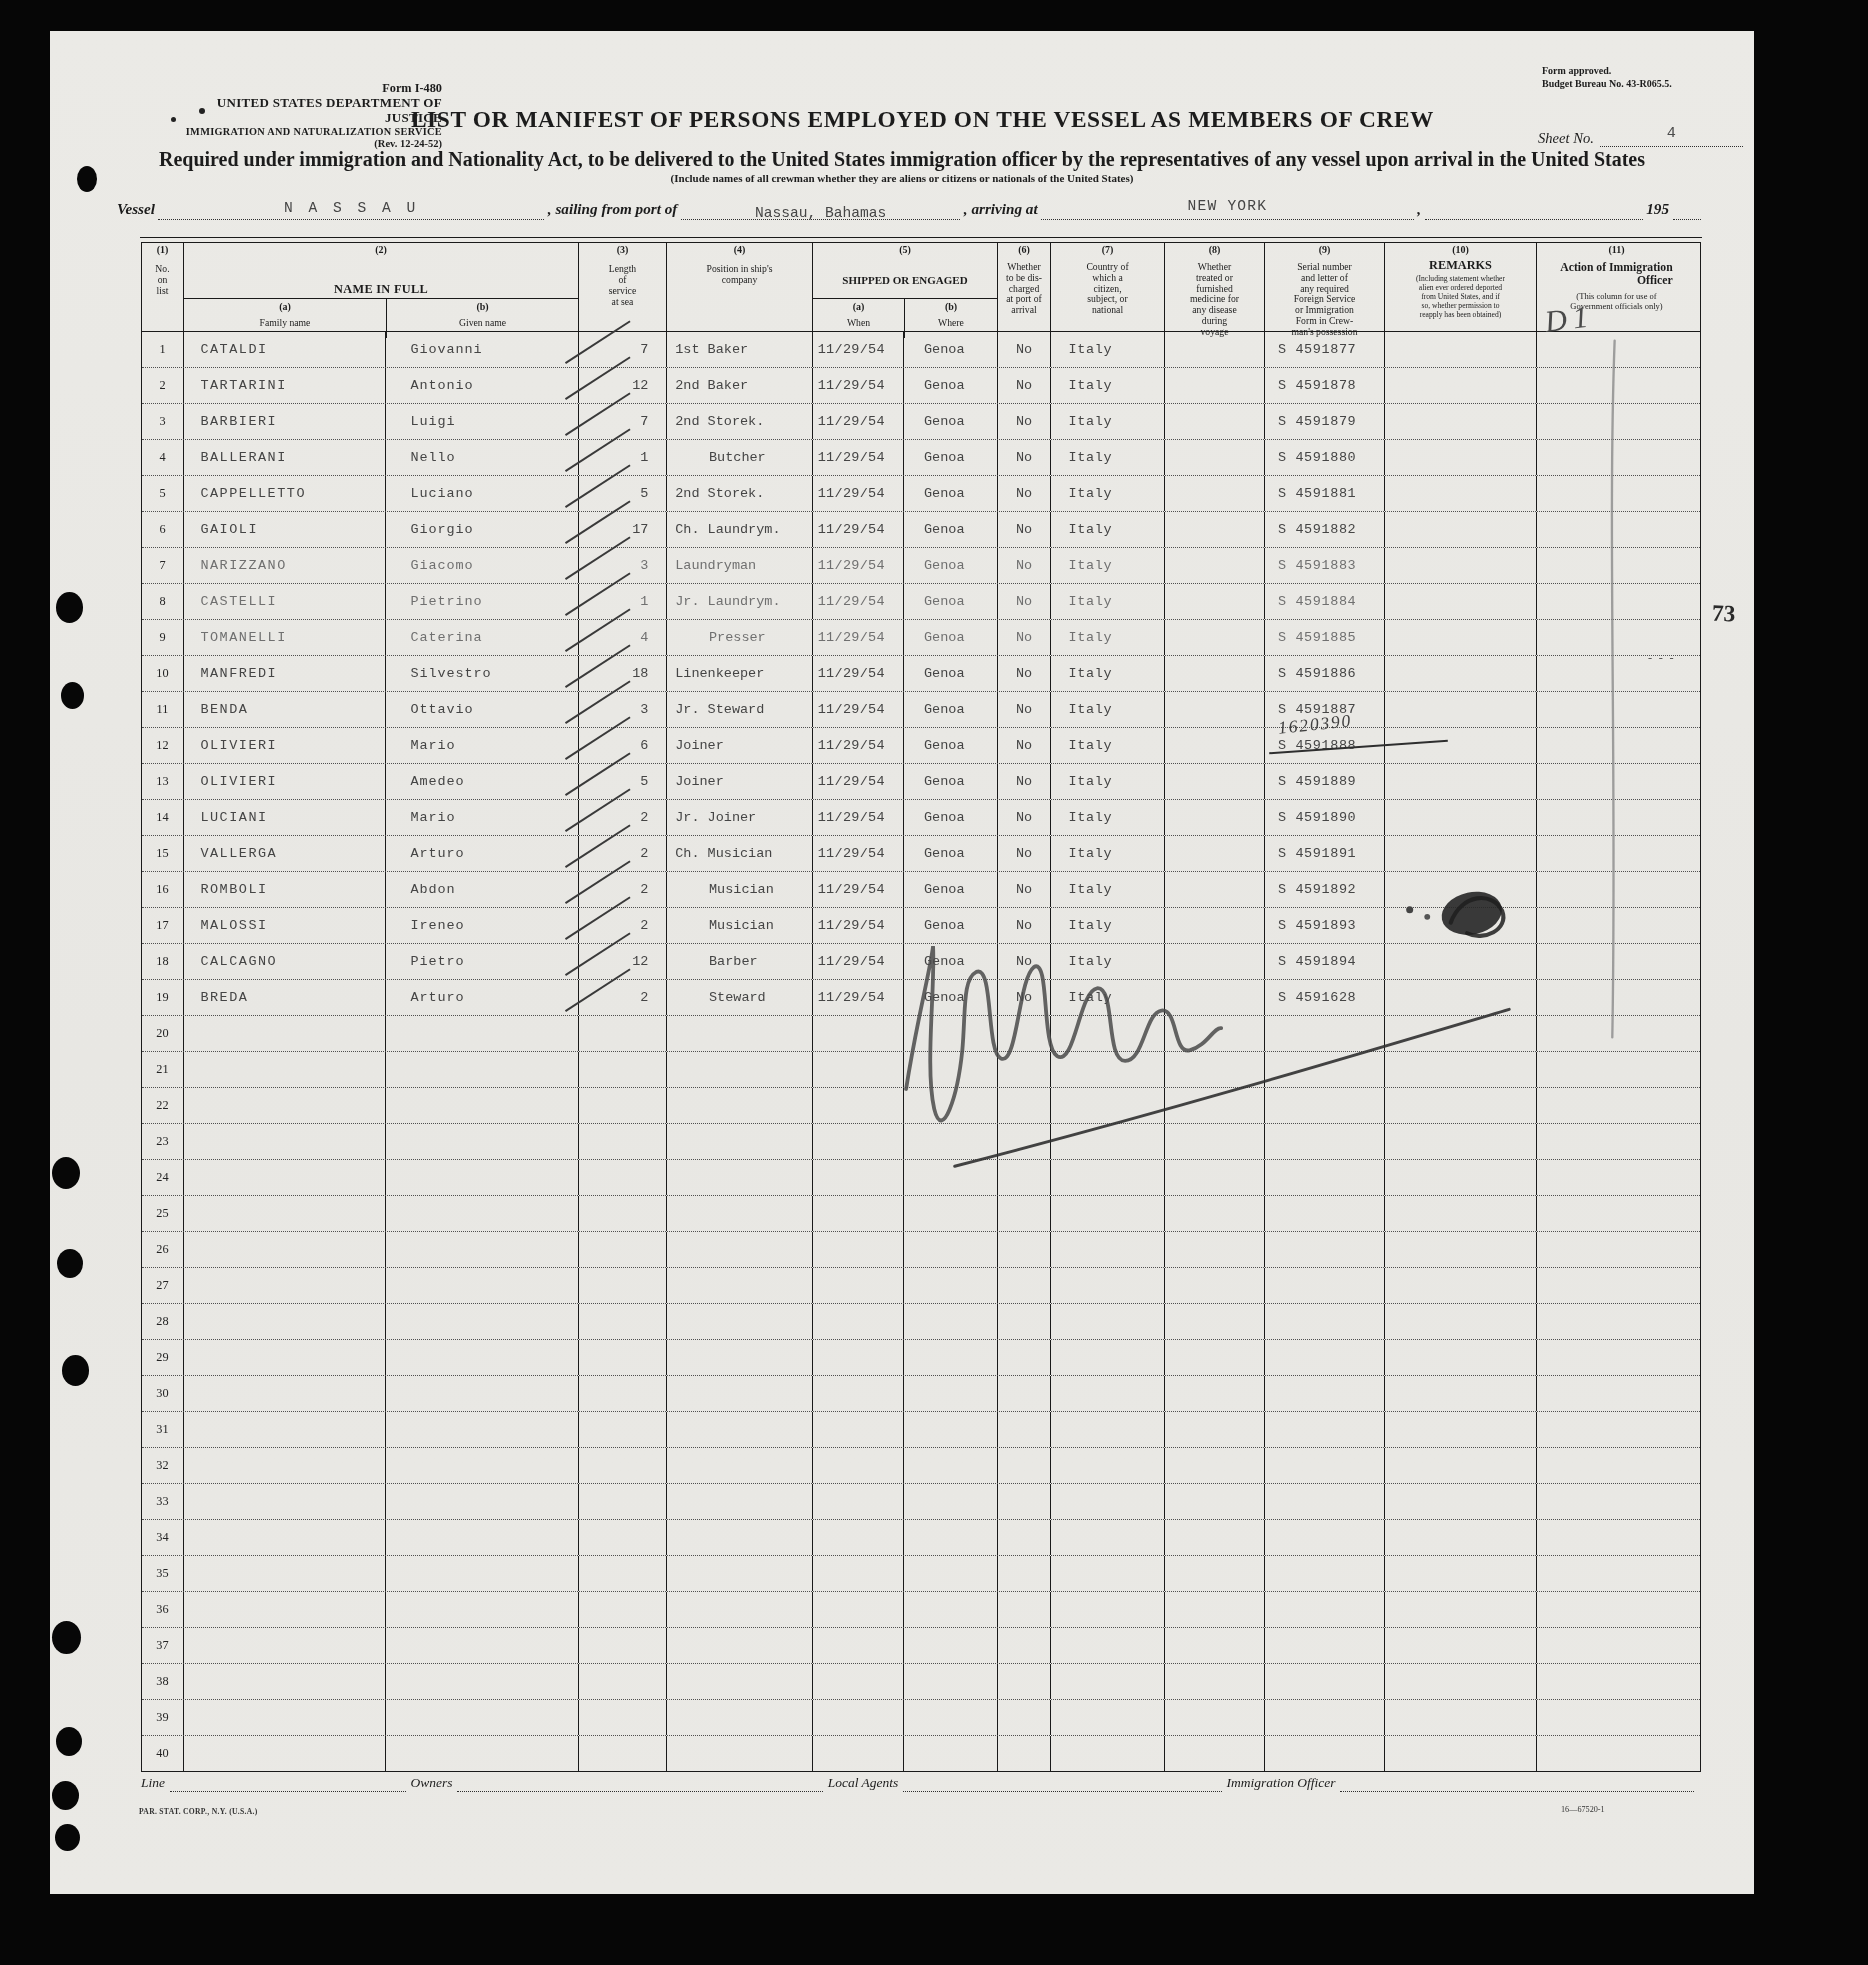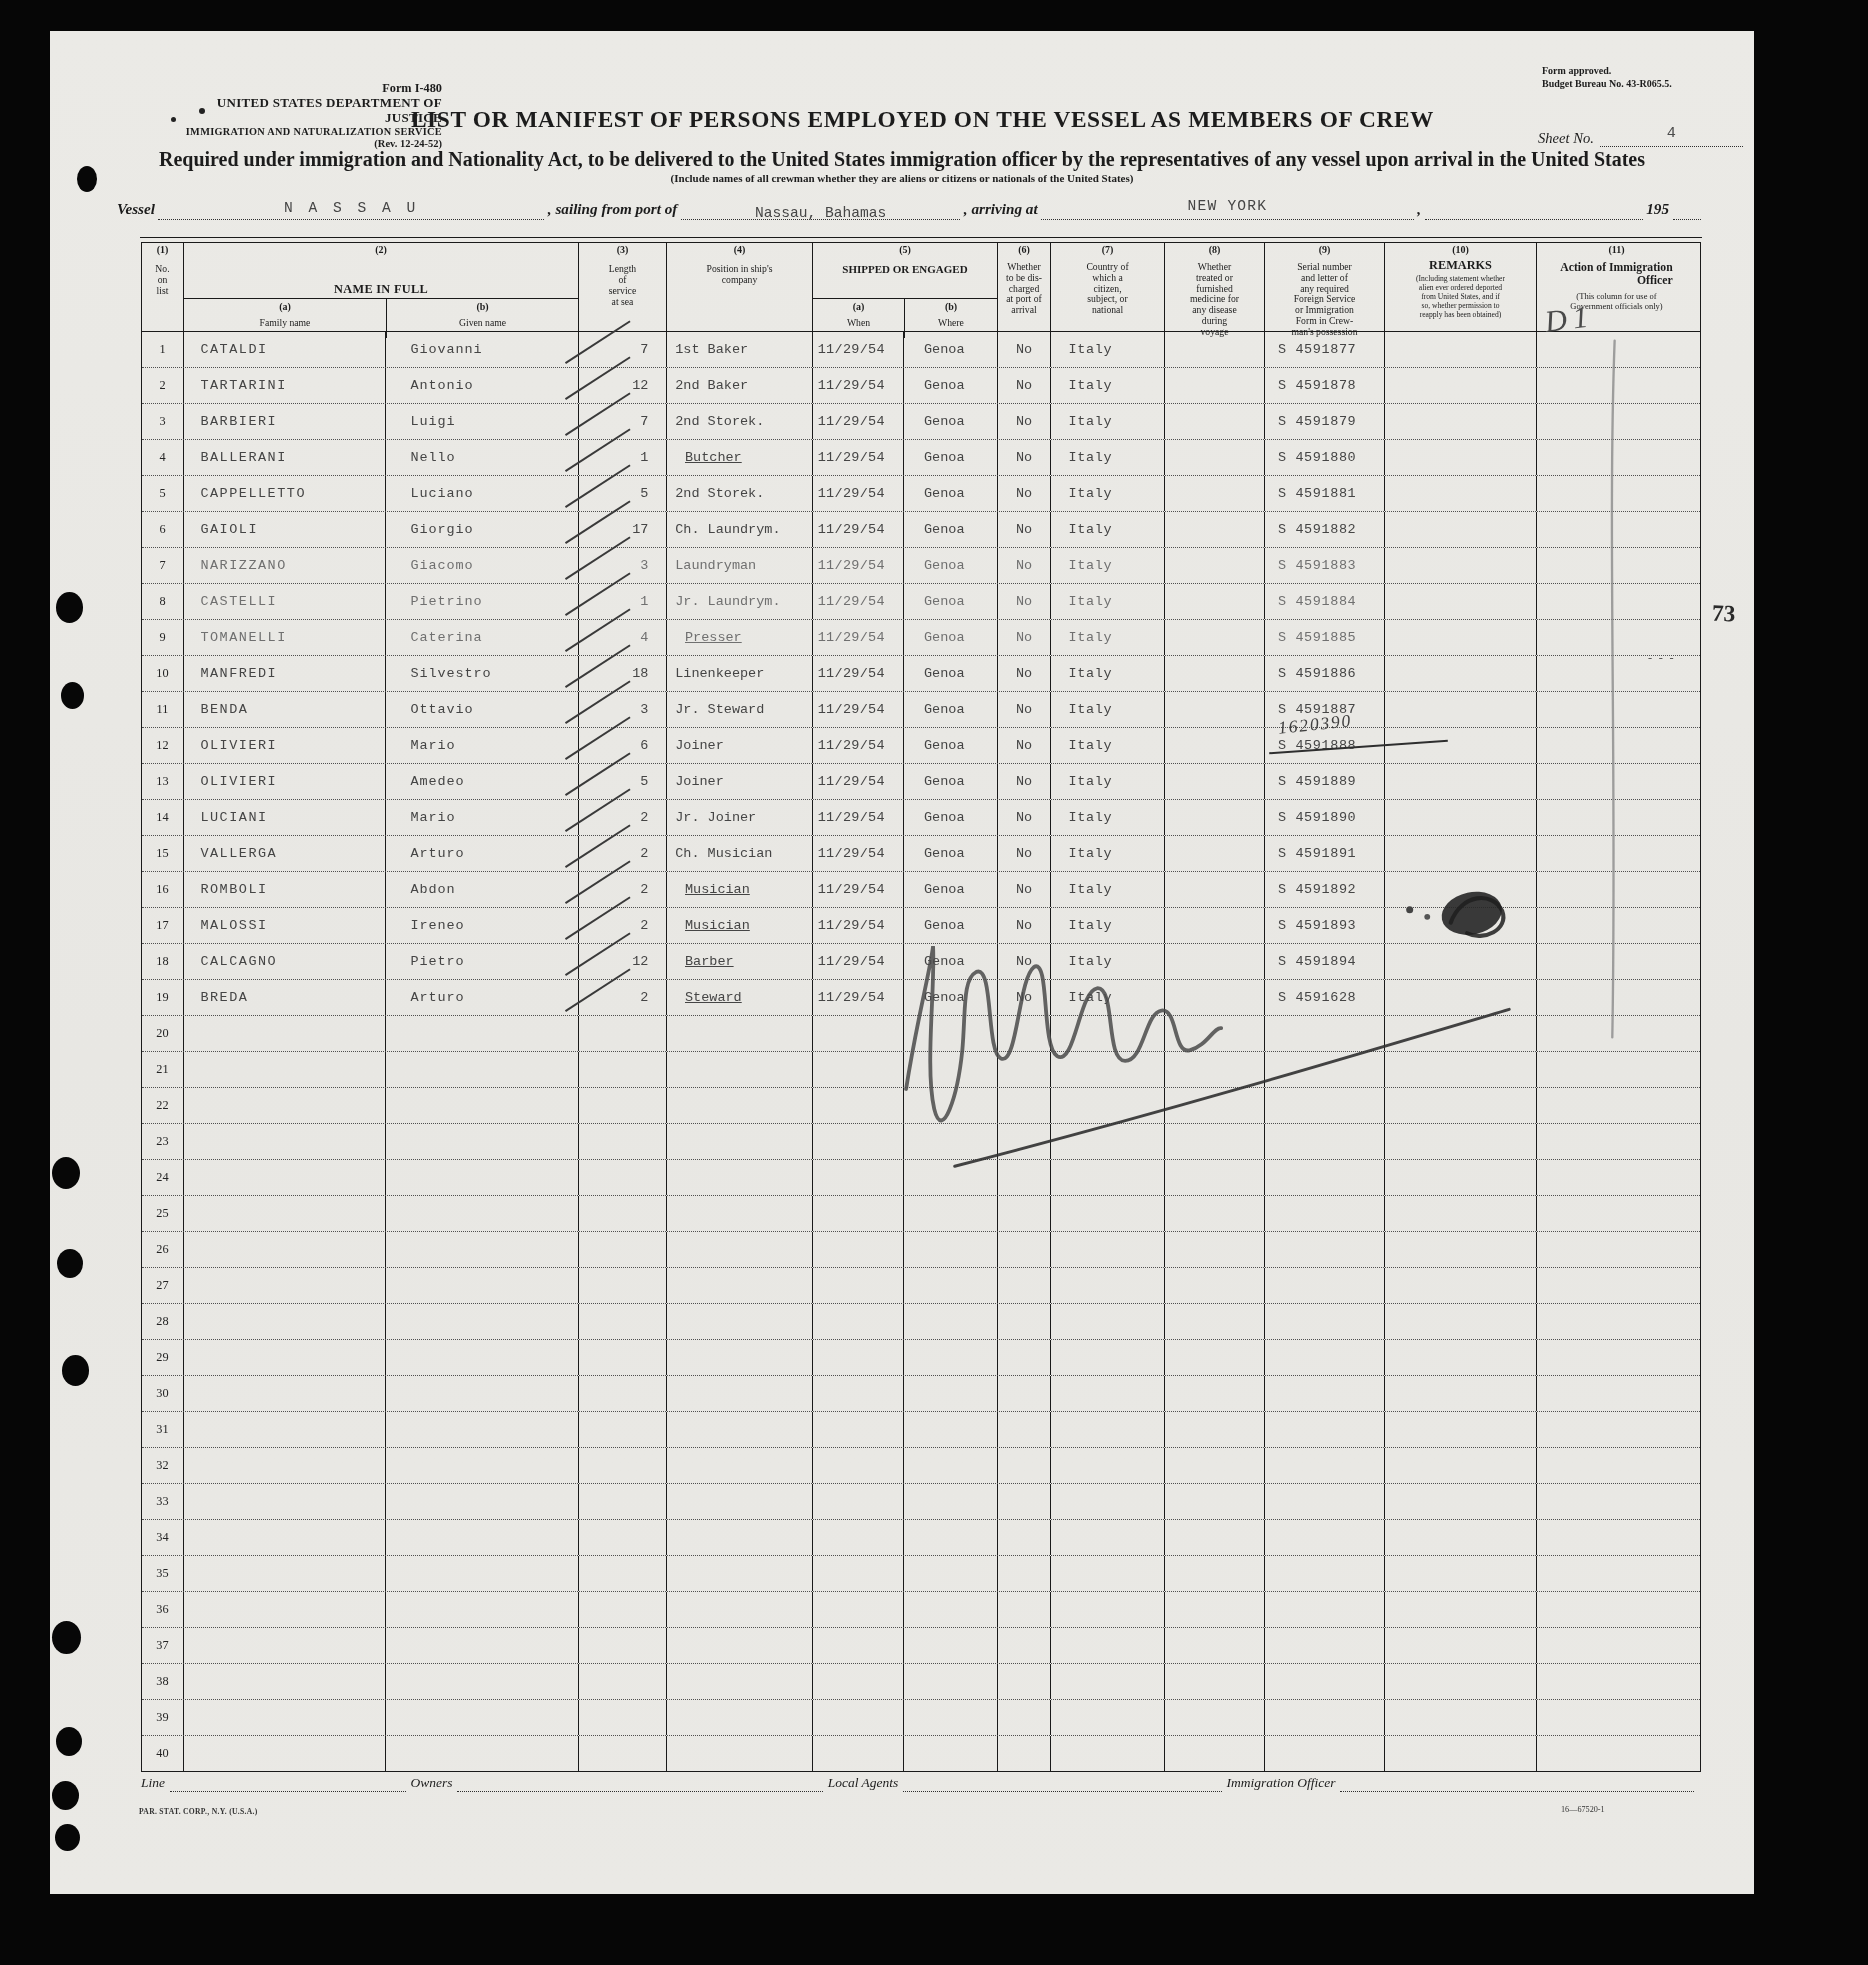--- a/index.html
+++ b/index.html
@@ -48,21 +48,21 @@
   .manifest{position:absolute;left:91px;top:211px;width:1558px;border:1.8px solid #1a1a1a;}
   .manifest::before{content:"";position:absolute;left:-1.8px;right:-1.8px;top:-5.3px;border-top:1.8px solid #1a1a1a;}
   .grid-cols{display:grid;grid-template-columns:41px 202px 193px 88px 146px 91px 94px 53px 114px 100px 120px 152px 160px;}
   .thead{height:88px;border-bottom:1.8px solid #1a1a1a;}
   .hcell,.hgroup{border-left:1.2px solid #1a1a1a;display:flex;flex-direction:column;align-items:center;
                  text-align:center;padding-top:2.9px;position:relative;min-width:0;}
   .thead>*:first-child{border-left:none;}
   .hnum{font-size:10px;font-weight:bold;line-height:1.05;}
   .hlbl{font-size:9.7px;line-height:1.12;white-space:pre-line;margin-top:6px;}
   .hlbl.big{font-size:12.3px;font-weight:bold;margin-top:27px;letter-spacing:0.3px;}
-  .hlbl.grp5{font-size:11px;font-weight:bold;margin-top:7px;}
+  .hlbl.grp5{font-size:11px;font-weight:bold;margin-top:18px;}
   .hlbl.mid{margin-top:8.2px;}
   .g2{grid-column:2/4;}
   .g5{grid-column:6/8;}
   .subrow{margin-top:auto;width:100%;display:grid;border-top:1.2px solid #1a1a1a;height:39px;}
   .g2 .subrow{grid-template-columns:202px 192px;}
   .g5 .subrow{grid-template-columns:91px 93px;}
   .subcell{padding-top:2.9px;}
   .subcell.bl{border-left:1.2px solid #1a1a1a;}
   .hlbl.remarks{font-size:12.3px;font-weight:bold;margin-top:3.5px;}
   .hsub{font-size:7.6px;line-height:1.18;white-space:pre-line;margin-top:1.8px;}
@@ -72,21 +72,21 @@
   .row{height:35px;border-bottom:1.2px dotted #4f4f4f;position:relative;}
   .row:last-child{border-bottom:none;}
   .cell{border-left:1.2px solid #1a1a1a;position:relative;display:flex;align-items:center;min-width:0;overflow:visible;}
   .row>.cell:first-child{border-left:none;}
   .cell-line{justify-content:center;font-size:12.3px;color:#242424;}
   .cell.typed{font-size:13.5px;}
   .cell-family{padding-left:16.4px;letter-spacing:1.5px;}
   .cell-given{padding-left:24.6px;letter-spacing:0.9px;}
   .cell-length{justify-content:flex-end;padding-right:17.6px;}
   .cell-position{padding-left:8.2px;font-size:13px;white-space:nowrap;}
-  .cell-position.pos-indent{padding-left:18px;text-decoration:underline;}
+  .cell-position.pos-indent{padding-left:42px;}
   .cell-when{padding-left:4.7px;white-space:nowrap;letter-spacing:0.3px;}
   .cell-where{padding-left:20px;}
   .cell-disch{justify-content:center;}
   .cell-country{padding-left:17.6px;letter-spacing:0.6px;}
   .cell-serial{padding-left:13px;letter-spacing:0.6px;white-space:nowrap;}
   .row.faint .cell.typed{color:#707070;}
   .row.filled .cell-length::after{content:"";position:absolute;left:-13px;bottom:2.3px;width:77px;
       border-top:2.3px solid #3a3a3a;transform:rotate(-33deg);transform-origin:left bottom;z-index:3;}
   .serial-note{position:absolute;left:13px;top:-14px;font-family:"Liberation Serif","DejaVu Serif",serif;
       font-style:italic;font-size:17.6px;color:#3f3f3f;transform:rotate(-6deg);letter-spacing:1.8px;z-index:4;}

